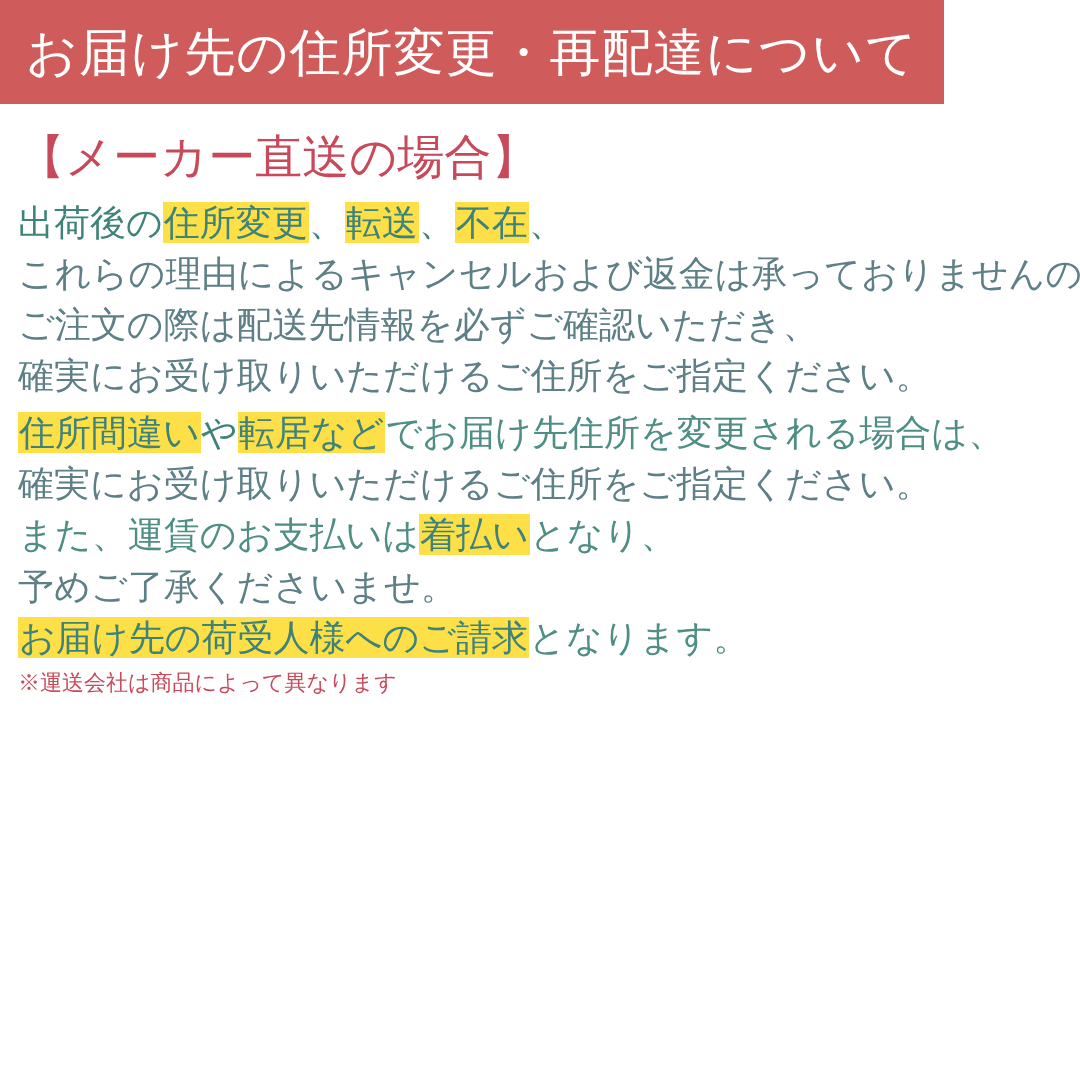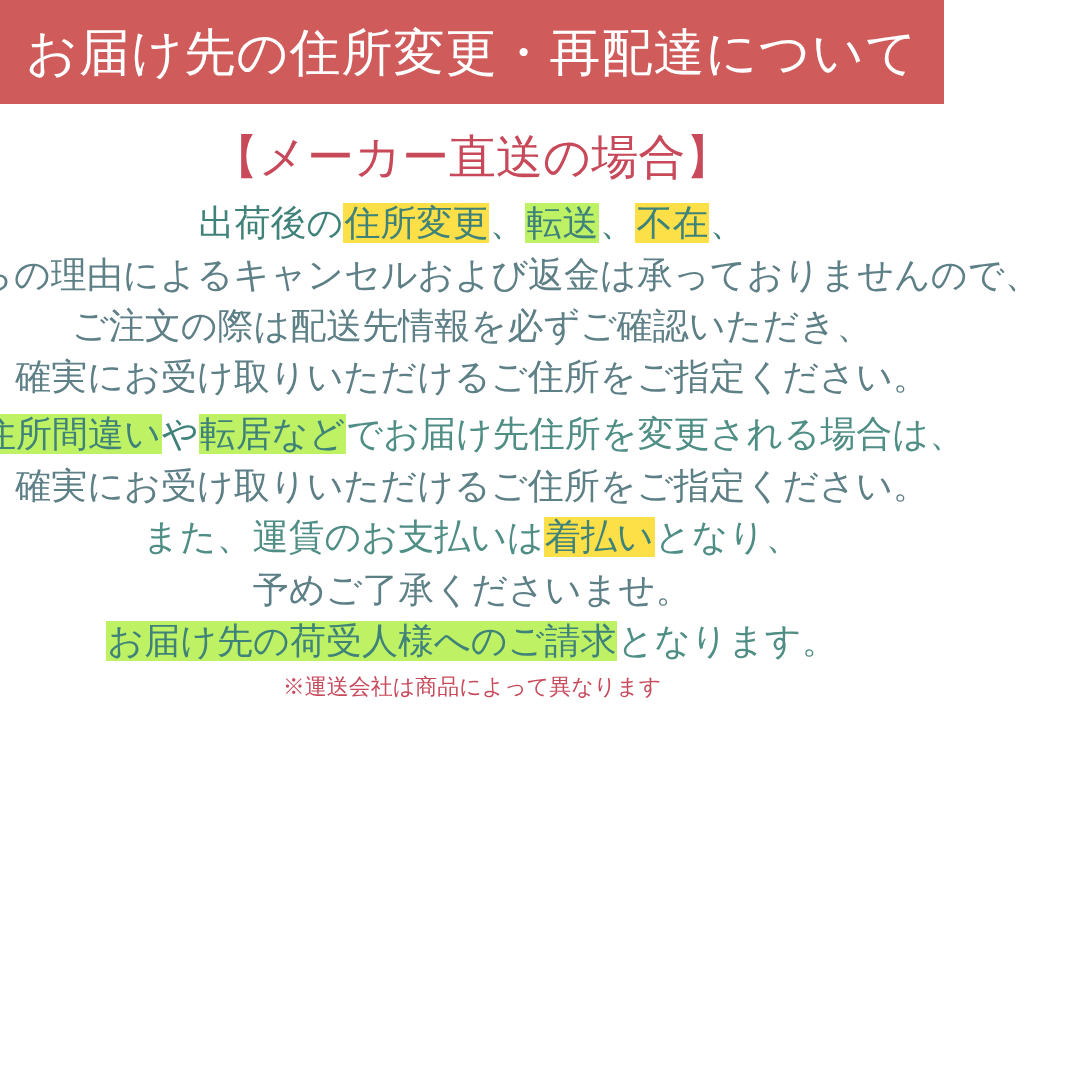--- a/index.html
+++ b/index.html
@@ -39,21 +39,21 @@
     line-height: 1;
     white-space: nowrap;
   }
   
   .content {
     flex: 1;
     padding: 10px 18px 0 18px;
     box-sizing: border-box;
     display: flex;
     flex-direction: column;
-    align-items: center;
+    align-items: flex-start;
   }
   .section-heading {
     color: #c8495a;
     font-size: 47px;
     line-height: 1.25;
     text-align: center;
     margin: 14px 0 10px 0;
     white-space: nowrap;
   }
   .line {
@@ -66,30 +66,29 @@
   }
   .line.slate {
     color: #5d7f86;
   }
   .line.note {
     color: #c8495a;
     font-size: 22px;
     margin-top: 4px;
   }
   .hl-pink {
-    background: #bef264;
+    background: #fde047;
     padding: 0 1px;
   }
   .hl-green {
     background: #fde047;
     padding: 0 1px;
   }
   .strong-teal {
     color: #3f8279;
-    font-family: Liberation Serif, serif;
   }
   .spacer-sm { height: 6px; }
 </style>
 </head>
 <body>
 
 <div class="page">
 
   <div class="banner">
     <div class="banner-title">お届け先の住所変更・再配達について</div>

